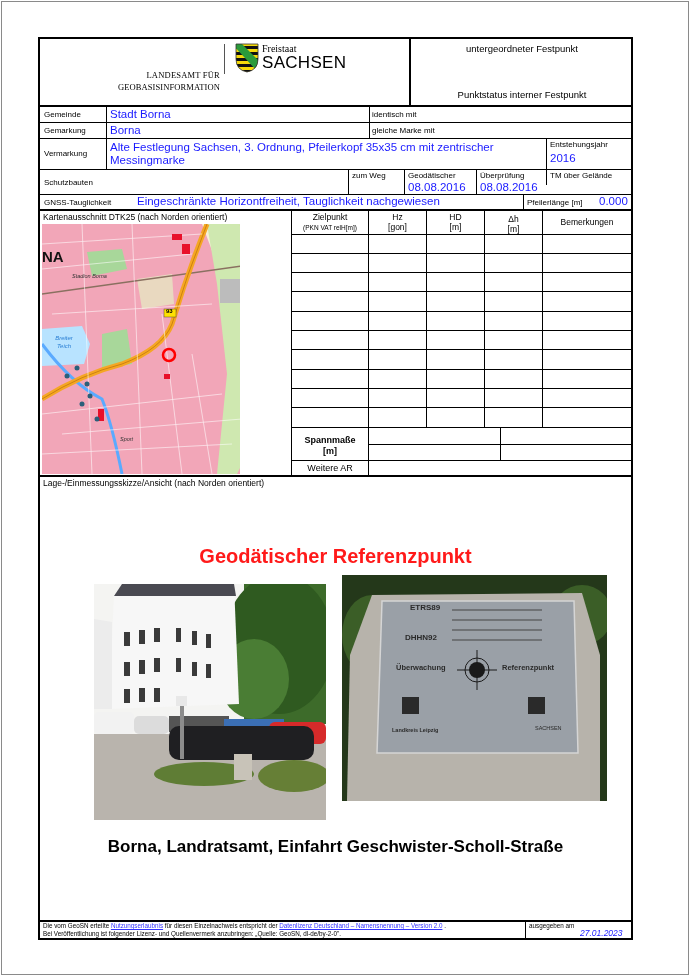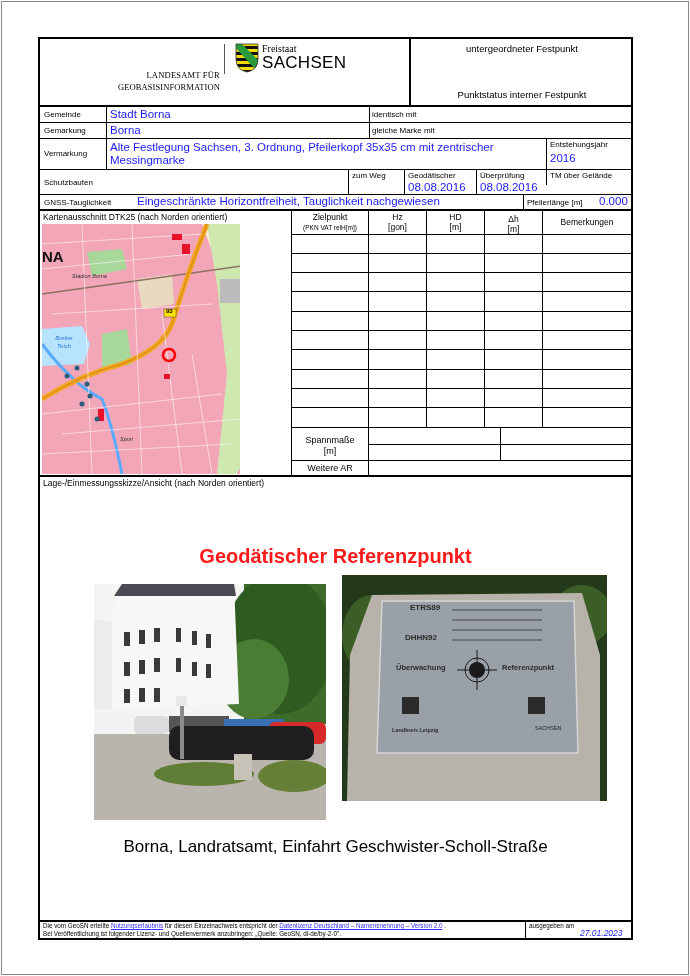--- a/index.html
+++ b/index.html
@@ -199,21 +199,21 @@
     <div class="hl" style="left:251px; top:233px; width:340px;"></div>
     <div class="hl" style="left:251px; top:252px; width:340px;"></div>
     <div class="hl" style="left:251px; top:272px; width:340px;"></div>
     <div class="hl" style="left:251px; top:291px; width:340px;"></div>
     <div class="hl" style="left:251px; top:310px; width:340px;"></div>
     <div class="hl" style="left:251px; top:330px; width:340px;"></div>
     <div class="hl" style="left:251px; top:349px; width:340px;"></div>
     <div class="hl" style="left:251px; top:368px; width:340px;"></div>
     <div class="hl" style="left:251px; top:388px; width:340px;"></div>
 
-    <div class="th" style="left:252px; top:396px; width:76px; font-size:9px; line-height:11px;">
+    <div class="th" style="left:252px; top:396px; width:76px; font-size:9px; line-height:11px;font-weight:bold;">
       <div>Spannmaße</div>
       <div>[m]</div>
     </div>
     <div class="vl" style="left:328px; top:388px; height:49px;"></div>
     <div class="vl" style="left:460px; top:388px; height:33px;"></div>
     <div class="hl" style="left:328px; top:405px; width:263px;"></div>
     <div class="hl" style="left:251px; top:421px; width:340px;"></div>
     <div class="th" style="left:252px; top:424px; width:76px; font-size:9px;">Weitere AR</div>
   </div>
 
@@ -285,21 +285,21 @@
       </g>
     </svg>
     <div class="abs" style="left:68px; top:28px; font-size:8px; font-weight:bold; color:#2a2a2a;">ETRS89</div>
     <div class="abs" style="left:63px; top:58px; font-size:8px; font-weight:bold; color:#2a2a2a;">DHHN92</div>
     <div class="abs" style="left:54px; top:88px; font-size:7.5px; font-weight:bold; color:#2a2a2a;">Überwachung</div>
     <div class="abs" style="left:160px; top:88px; font-size:7.5px; font-weight:bold; color:#2a2a2a;">Referenzpunkt</div>
     <div class="abs" style="left:50px; top:152px; font-size:5.5px; font-weight:bold; color:#2a2a2a;">Landkreis Leipzig</div>
     <div class="abs" style="left:193px; top:150px; font-size:5.5px; color:#2a2a2a;">SACHSEN</div>
   </div>
 
-  <div class="abs" style="left:0; top:798px; width:591px; text-align:center; font-size:17px; font-weight:normal;">Borna, Landratsamt, Einfahrt Geschwister-Scholl-Straße</div>
+  <div class="abs" style="left:0; top:798px; width:591px; text-align:center; font-size:17px; font-weight:bold;">Borna, Landratsamt, Einfahrt Geschwister-Scholl-Straße</div>
 
   <div class="hl thick-h" style="left:0; top:881px; width:591px;"></div>
   <div class="vl" style="left:485px; top:881px; height:20px;"></div>
   <div class="abs" style="left:3px; top:883px; font-size:6.3px; white-space:nowrap; line-height:8px;">
     <span>Die vom GeoSN erteilte </span><span style="color:#3333ff; text-decoration:underline;">Nutzungserlaubnis</span><span> für diesen Einzelnachweis entspricht der </span><span style="color:#3333ff; text-decoration:underline;">Datenlizenz Deutschland – Namensnennung – Version 2.0</span><span> .</span>
   </div>
   <div class="abs" style="left:3px; top:891px; font-size:6.3px; white-space:nowrap; line-height:8px;">Bei Veröffentlichung ist folgender Lizenz- und Quellenvermerk anzubringen: „Quelle: GeoSN, dl-de/by-2-0".</div>
   <div class="abs" style="left:489px; top:883px; font-size:6.3px;">ausgegeben am</div>
   <div class="abs" style="left:540px; top:889px; font-size:8.5px; color:#1a1aff;font-style:italic;">27.01.2023</div>
 </div>

